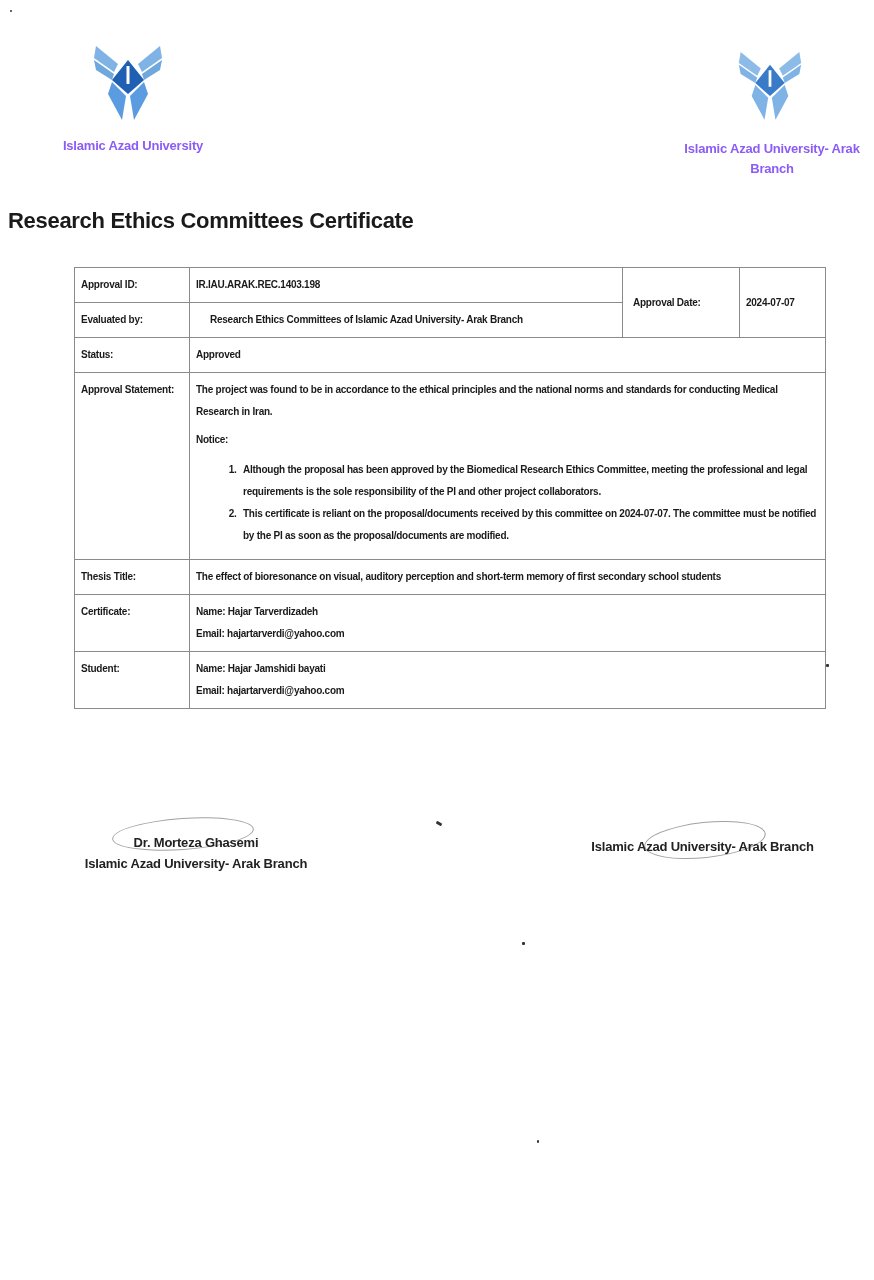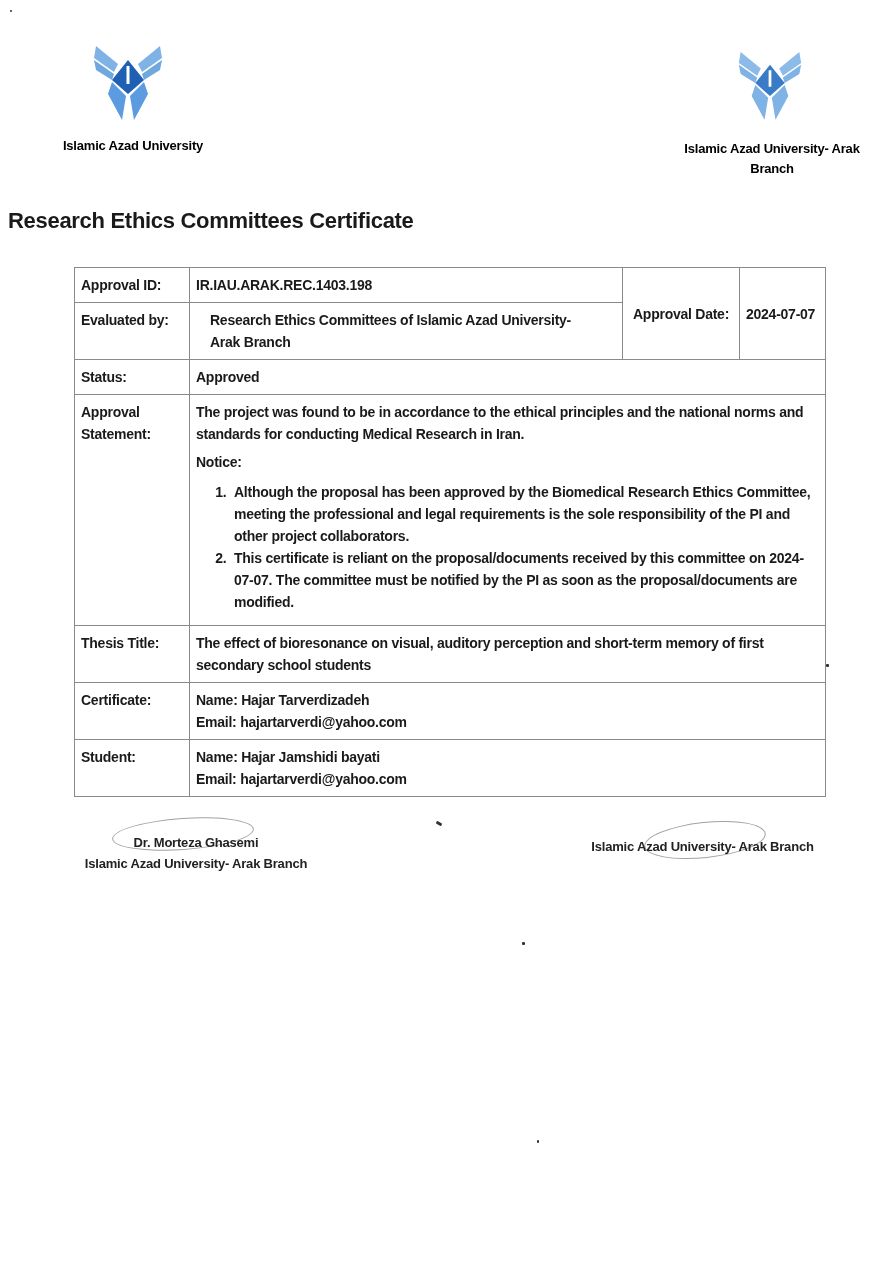--- a/index.html
+++ b/index.html
@@ -2,33 +2,33 @@
 <html><head>
 <meta charset="utf-8">
 <style>
   html, body { margin: 0; padding: 0; }
   body {
     width: 874px; height: 1280px; background: #ffffff; position: relative; overflow: hidden;
     font-family: "Liberation Sans", "DejaVu Sans", sans-serif; color: #1a1a1a;
   }
   .logo { position: absolute; }
   .logo svg { display: block; }
-  .inst-name { position: absolute; font-size: 13px; font-weight: bold; color: #000000; text-align: center; line-height: 20px; letter-spacing: -0.2px; }
+  .inst-name { position: absolute; font-size: 13px; font-weight: bold; color: #8b5cf6; text-align: center; line-height: 20px; letter-spacing: -0.2px; }
   .doc-title { position: absolute; left: 8px; width: 874px; top: 208px; text-align: left; font-size: 22px; font-weight: bold; color: #1a1a1a; letter-spacing: -0.3px; }
   table.cert {
     position: absolute; left: 74px; top: 267px; width: 752px; border-collapse: collapse;
-    font-size: 14px; font-weight: bold; letter-spacing: -0.25px;
+    font-size: 10px; font-weight: bold; letter-spacing: -0.25px;
   }
   table.cert td { border: 1.3px solid #8a8a8a; vertical-align: top; padding: 6px 6px; line-height: 22px; }
   td.lbl { width: 102px; }
   td.center { text-align: left; }
   td.mid { vertical-align: middle !important; }
   .notice-title { margin-top: 6px; }
   ol.notices { margin: 8px 0 6px 0; padding-left: 34px; }
-  ol.notices li { padding-left: 4px; }
+  ol.notices li { padding-left: 4px; margin-left: 9px; }
   .sig { position: absolute; text-align: center; font-size: 13px; font-weight: bold; line-height: 21px; color: #222; letter-spacing: -0.2px; }
   .stamp { position: absolute; border: 1.2px solid #555; border-radius: 50%; opacity: 0.55; }
   .speck { position: absolute; background: #333; border-radius: 1px; }
 </style>
 </head>
 <body>
 
 <div class="logo" style="left:92px; top:40px;">
   <svg width="72" height="82" viewBox="0 0 72 82">
     <polygon points="4,6 26,24 22,32 2,18" fill="#7fb2e5"></polygon>

